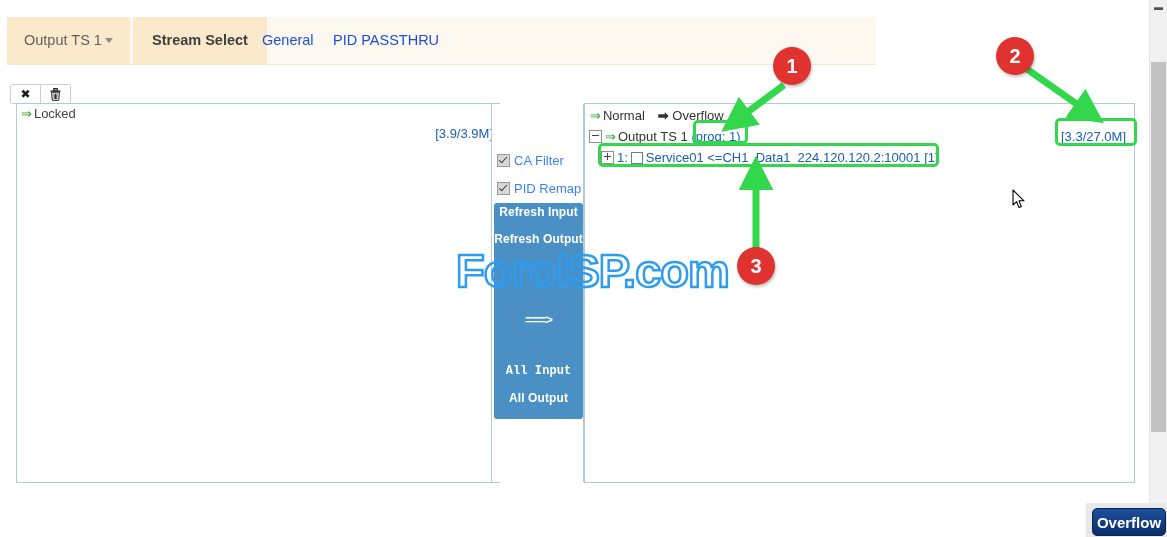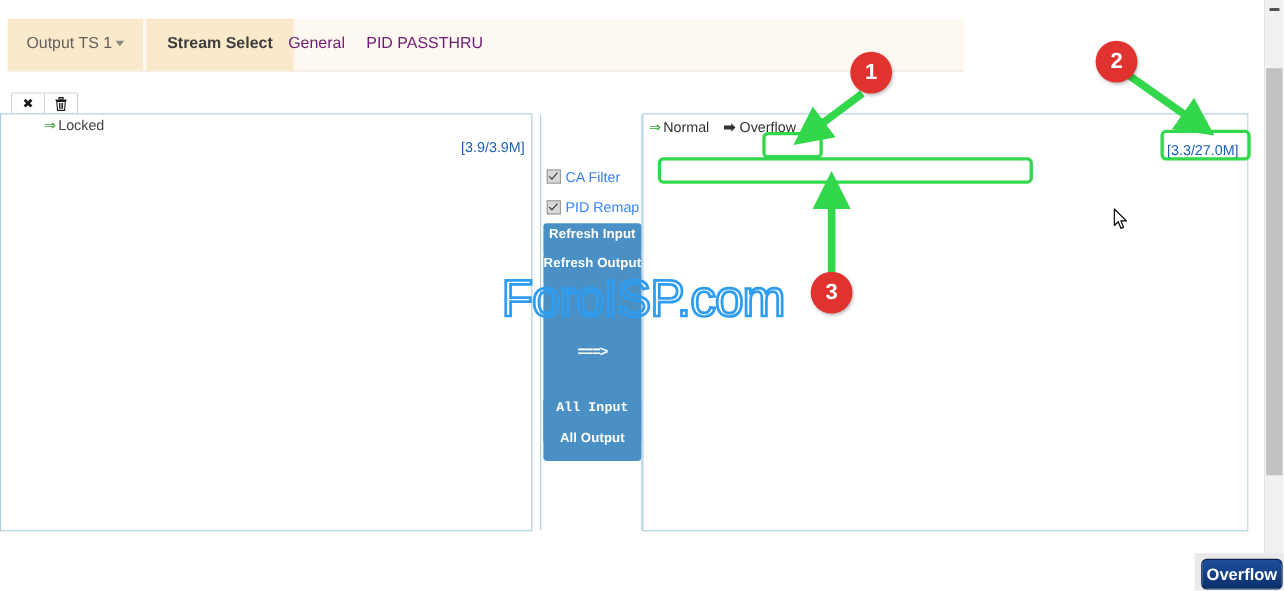--- a/index.html
+++ b/index.html
@@ -62,21 +62,21 @@
     background: #fdf8f0;
     border-bottom: 1px solid #f0e6d6;
   }
   .tab {
     position: absolute;
     top: 0;
     height: 47px;
     line-height: 47px;
     padding: 0 16px;
     font-size: 14.5px;
-    color: #701a75;
+    color: #1d4ed8;
     white-space: nowrap;
     box-sizing: border-box;
   }
   .tab.dropdown {
     left: 0;
     background: #faeacb;
     color: #63615c;
     padding: 0 17px;
     font-size: 14.5px;
   }
@@ -123,21 +123,21 @@
   }
   .mini-btn:last-child { border-right: none; }
 
   
   .list-panel {
     position: absolute;
     background: #ffffff;
     border: 1px solid #a9cce3;
     box-sizing: border-box;
   }
-  #left-panel  { left: 0;   top: 103px; width: 484px; height: 380px; padding-left: 35px; }
+  #left-panel  { left: 16px;   top: 103px; width: 484px; height: 380px; }
   #right-panel { left: 584px; top: 103px; width: 551px; height: 380px; }
 
   .list-row {
     position: relative;
     height: 20px;
     line-height: 20px;
     font-size: 13px;
     white-space: nowrap;
     padding-left: 4px;
   }
@@ -358,21 +358,21 @@
     left: 161px; top: 1px;
     font-size: 13px;
     color: #222;
   }
 
   
   #watermark {
     position: absolute;
     left: 456px; top: 243px;
     font-size: 47px;
-    font-weight: normal;
+    font-weight: bold;
     color: transparent;
     -webkit-text-stroke: 2.5px #2e9cf0;
     font-family: "Liberation Sans", sans-serif;
     letter-spacing: -1px;
     pointer-events: none;
     white-space: nowrap;
   }
   #watermark-badge {
     position: absolute;
     left: 1092px; top: 508px;
@@ -518,20 +518,28 @@
       <span>All Output</span>
     </div>
   </div>
 
   <div id="right-panel" class="list-panel">
 
     <div id="legend">
       <span class="arrow-green">⇒</span><span class="lg-normal">Normal</span><span class="arrow-red lg-over">➡</span>&nbsp;<span>Overflow</span>
     </div>
 
+    <div id="tree">
+      <div class="tree-row lvl0">
+        <span class="expander"></span><span class="arrow-green">⇒</span><span class="tree-label dark">Output TS 1</span>&nbsp;<span class="prog-badge">(prog: 1)</span>
+      </div>
+      <div class="tree-row lvl1">
+        <span class="expander plus"></span><span class="tree-label">1:</span><span class="cbox-empty"></span><span class="tree-label">Service01</span>&nbsp;<span class="tree-label">&lt;=CH1_Data1_224.120.120.2:10001 [1]</span>
+      </div>
+    </div>
 
     <div id="out-rate">[3.3/27.0M]</div>
   </div>
 
 
   <div id="watermark">ForoISP.com</div>
 
 </div>
 
 <div id="page-scrollbar">

